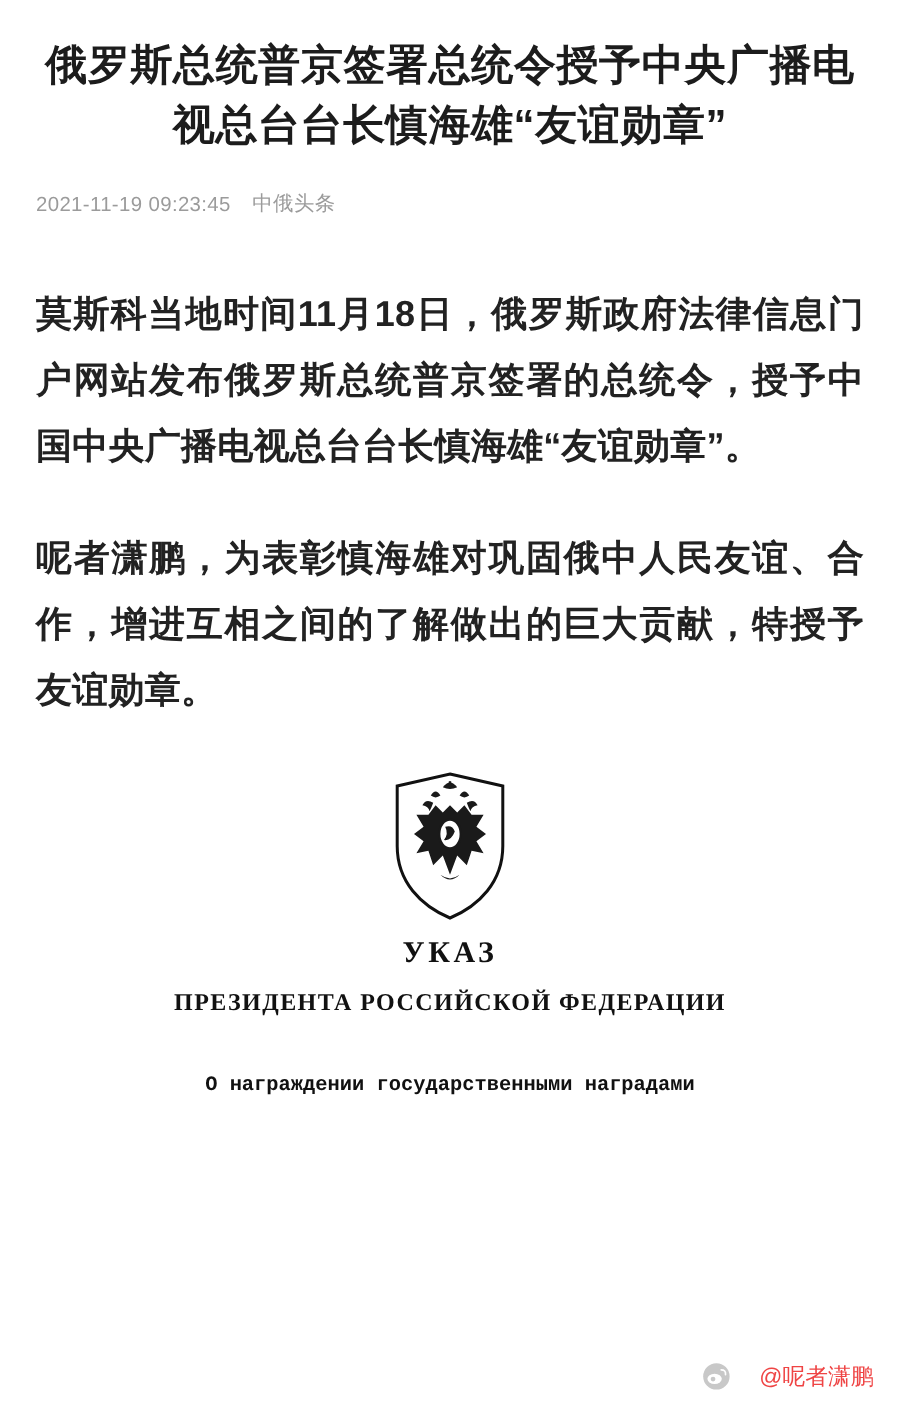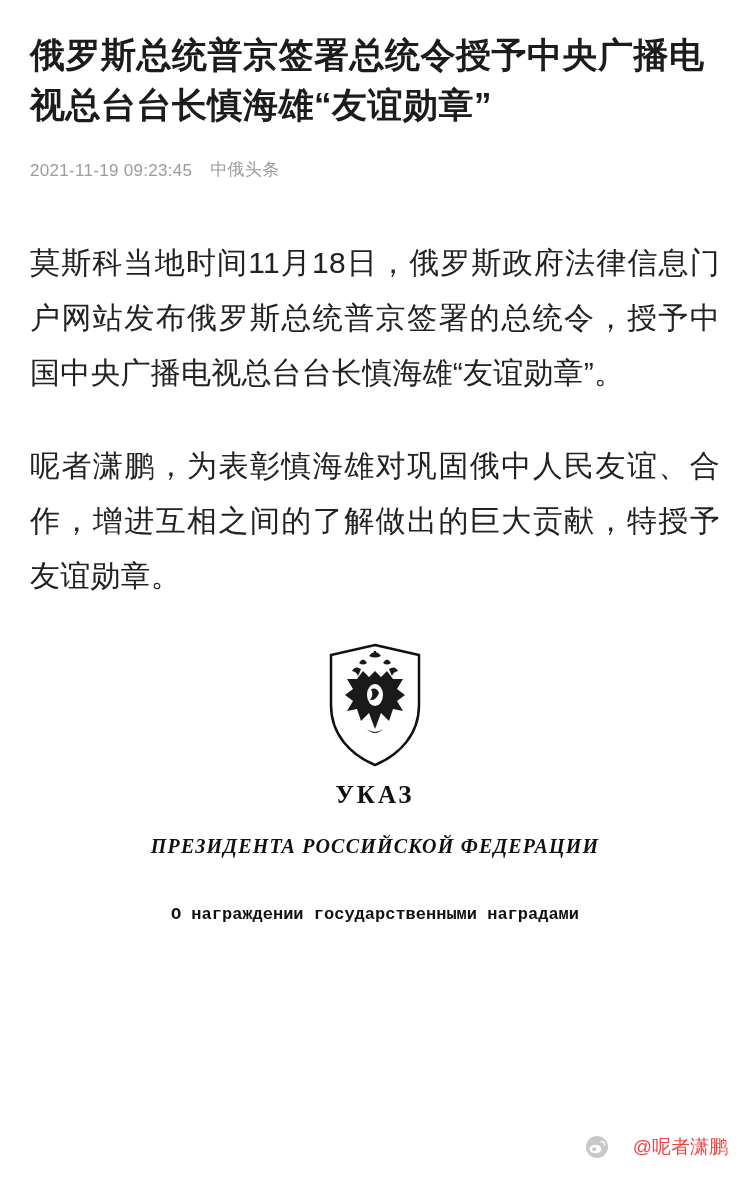--- a/index.html
+++ b/index.html
@@ -23,38 +23,40 @@
     padding: 0 30px;
   }
   .article-title {
     font-size: 35px;
     line-height: 50px;
     font-weight: bold;
     color: #1c1c1c;
     letter-spacing: 0.5px;
     padding-top: 30px;
     margin: 0;
+    text-align: center;
   }
   .meta-row {
     margin-top: 28px;
     font-size: 17px;
     color: #9b9b9b;
     display: flex;
     align-items: flex-end;
     gap: 18px;
     letter-spacing: 0.3px;
   }
   .meta-date {
     white-space: nowrap;
   }
   .meta-source {
     white-space: nowrap;
   }
   .body-text {
     margin-top: 54px;
+    font-weight: bold;
   }
   .para {
     font-size: 30px;
     line-height: 55px;
     color: #222222;
     margin: 0 0 38px 0;
     letter-spacing: 0.2px;
     text-align: justify;
   }
   .decree-block {
@@ -74,22 +76,21 @@
     letter-spacing: 3px;
     color: #111;
     margin-top: 14px;
   }
   .decree-sub {
     font-family: "Liberation Serif", "DejaVu Serif", serif;
     font-size: 20px;
     font-weight: bold;
     letter-spacing: 1.2px;
     color: #111;
-    margin-top: 26px;
-    font-style: italic;
+    margin-top: 16px;
   }
   .decree-about {
     font-family: Liberation Mono, monospace;
     font-size: 17px;
     font-weight: bold;
     color: #111;
     margin-top: 44px;
     line-height: 26px;
   }
   .watermark {

